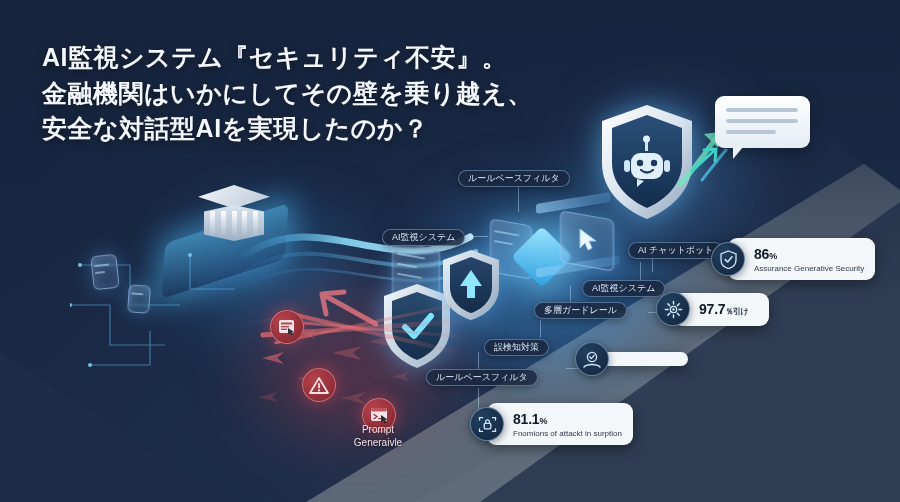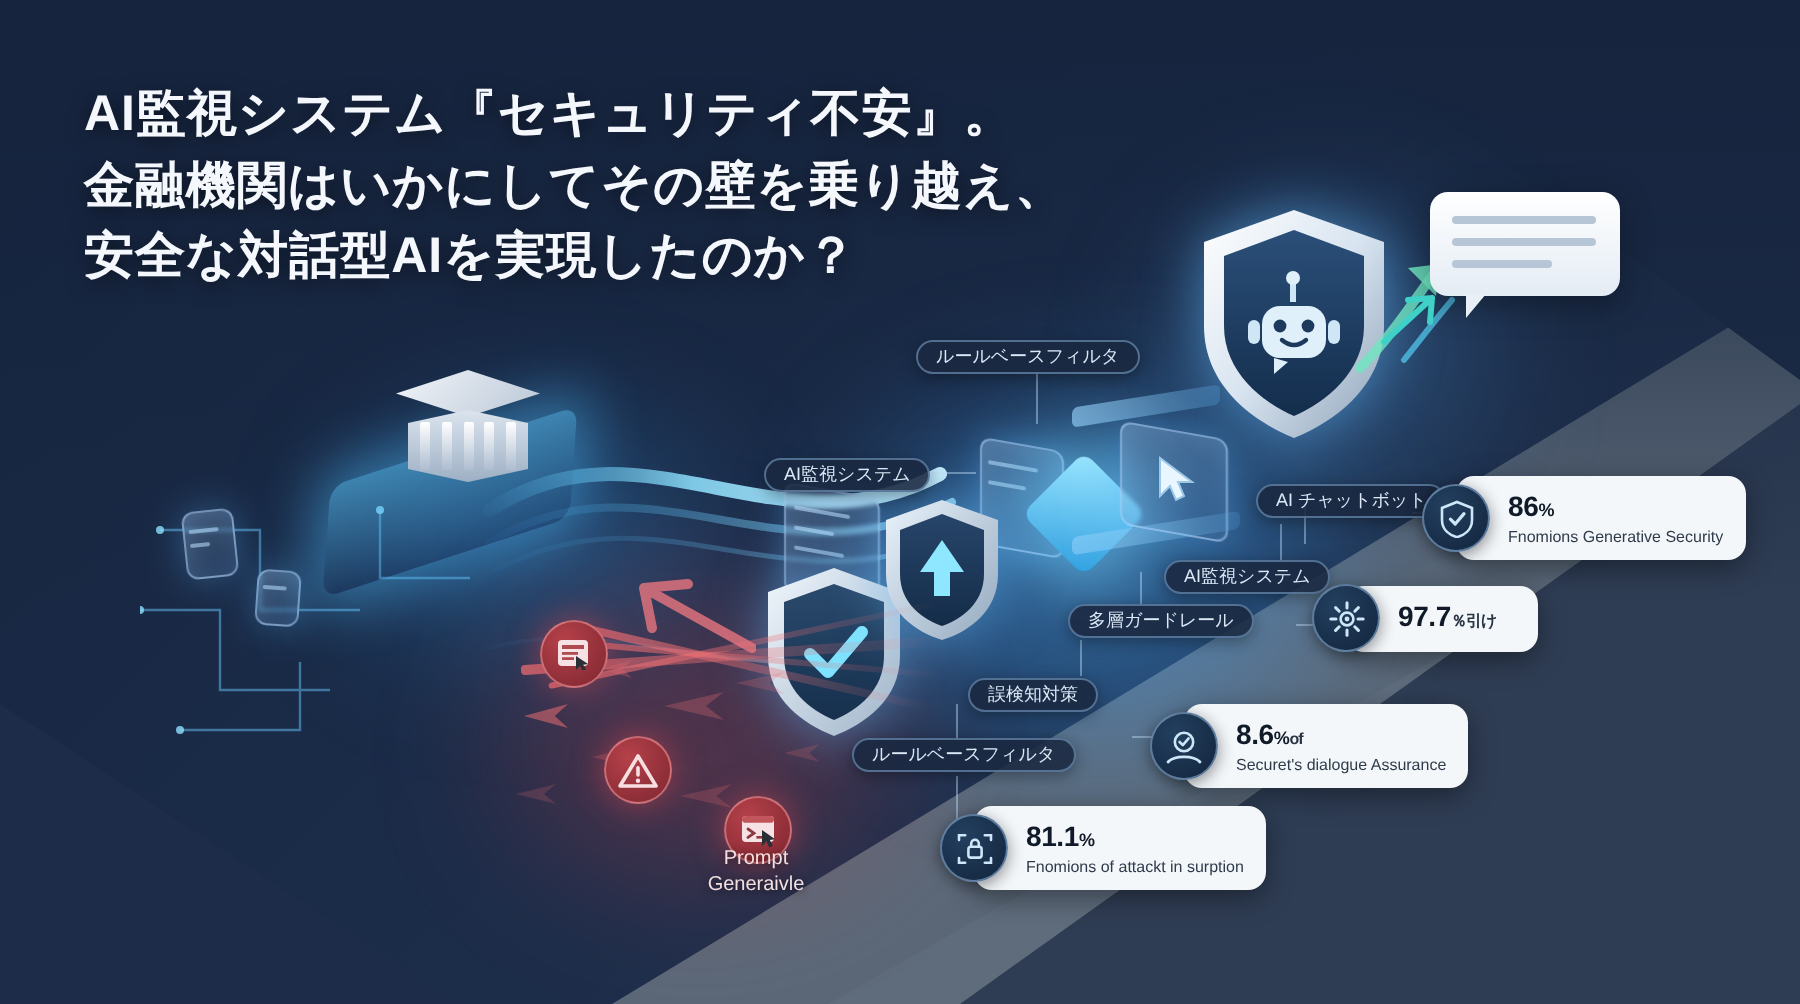--- a/index.html
+++ b/index.html
@@ -396,21 +396,21 @@
     <span class="ic">
       <svg width="17" height="19" viewBox="0 0 17 19">
         <path d="M8.5,1 L16,4 L16,10 C16,15 12,17.6 8.5,18.6 C5,17.6 1,15 1,10 L1,4 Z" fill="none" stroke="#cfe6f8" stroke-width="1.3"></path>
         <path d="M5.2,9.6 L7.6,12 L12,6.8" stroke="#cfe6f8" stroke-width="1.6" fill="none" stroke-linecap="round" stroke-linejoin="round"></path>
       </svg>
     </span>
     <span class="txt">
       <span class="num">
         <span>86</span><small>%</small>
       </span>
-      <div class="cap">Fnomions Generative Security</div>
+      <div class="cap">Assurance Generative Security</div>
     </span>
   </div>
 
   <div class="badge" style="left:673px;top:293px;">
     <span class="ic">
       <svg width="19" height="19" viewBox="0 0 19 19">
         <circle cx="9.5" cy="9.5" r="3.2" fill="none" stroke="#cfe6f8" stroke-width="1.3"></circle>
         <circle cx="9.5" cy="9.5" r="1.2" fill="#cfe6f8"></circle>
         <g stroke="#cfe6f8" stroke-width="1.5" stroke-linecap="round">
           <path d="M9.5,1.4 V4"></path>
@@ -432,26 +432,20 @@
   </div>
 
   <div class="badge" style="left:592px;top:352px;">
     <span class="ic">
       <svg width="20" height="19" viewBox="0 0 20 19">
         <circle cx="10" cy="7" r="4.6" fill="none" stroke="#cfe6f8" stroke-width="1.3"></circle>
         <path d="M7.8,7 L9.4,8.6 L12.3,5.2" stroke="#cfe6f8" stroke-width="1.3" fill="none" stroke-linecap="round" stroke-linejoin="round"></path>
         <path d="M2,17 C5,13.6 15,13.6 18,17" stroke="#cfe6f8" stroke-width="1.4" fill="none" stroke-linecap="round"></path>
       </svg>
     </span>
-    <span class="txt">
-      <span class="num">
-        <span>8.6</span><small>%</small><span class="suf">of</span>
-      </span>
-      <div class="cap">Securet's dialogue Assurance</div>
-    </span>
   </div>
 
   <div class="badge" style="left:487px;top:403px;">
     <span class="ic">
       <svg width="19" height="19" viewBox="0 0 19 19">
         <g stroke="#cfe6f8" stroke-width="1.3" fill="none" stroke-linecap="round">
           <path d="M1.5,5 V2.6 H4.6"></path>
             <path d="M17.5,5 V2.6 H14.4"></path>
           <path d="M1.5,14 V16.4 H4.6"></path>
             <path d="M17.5,14 V16.4 H14.4"></path>

